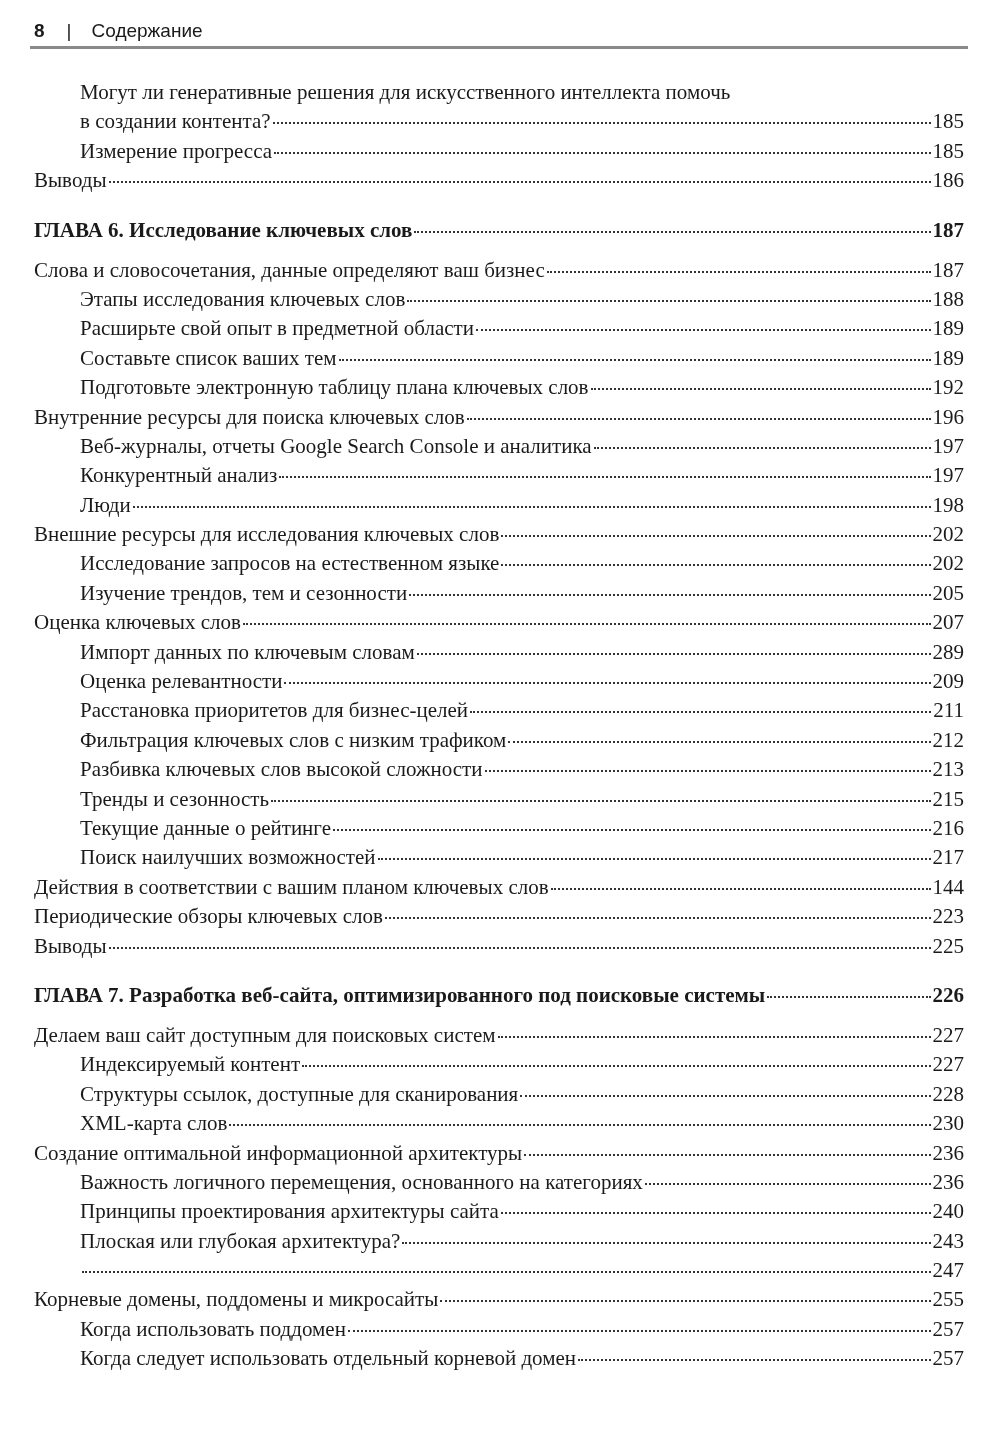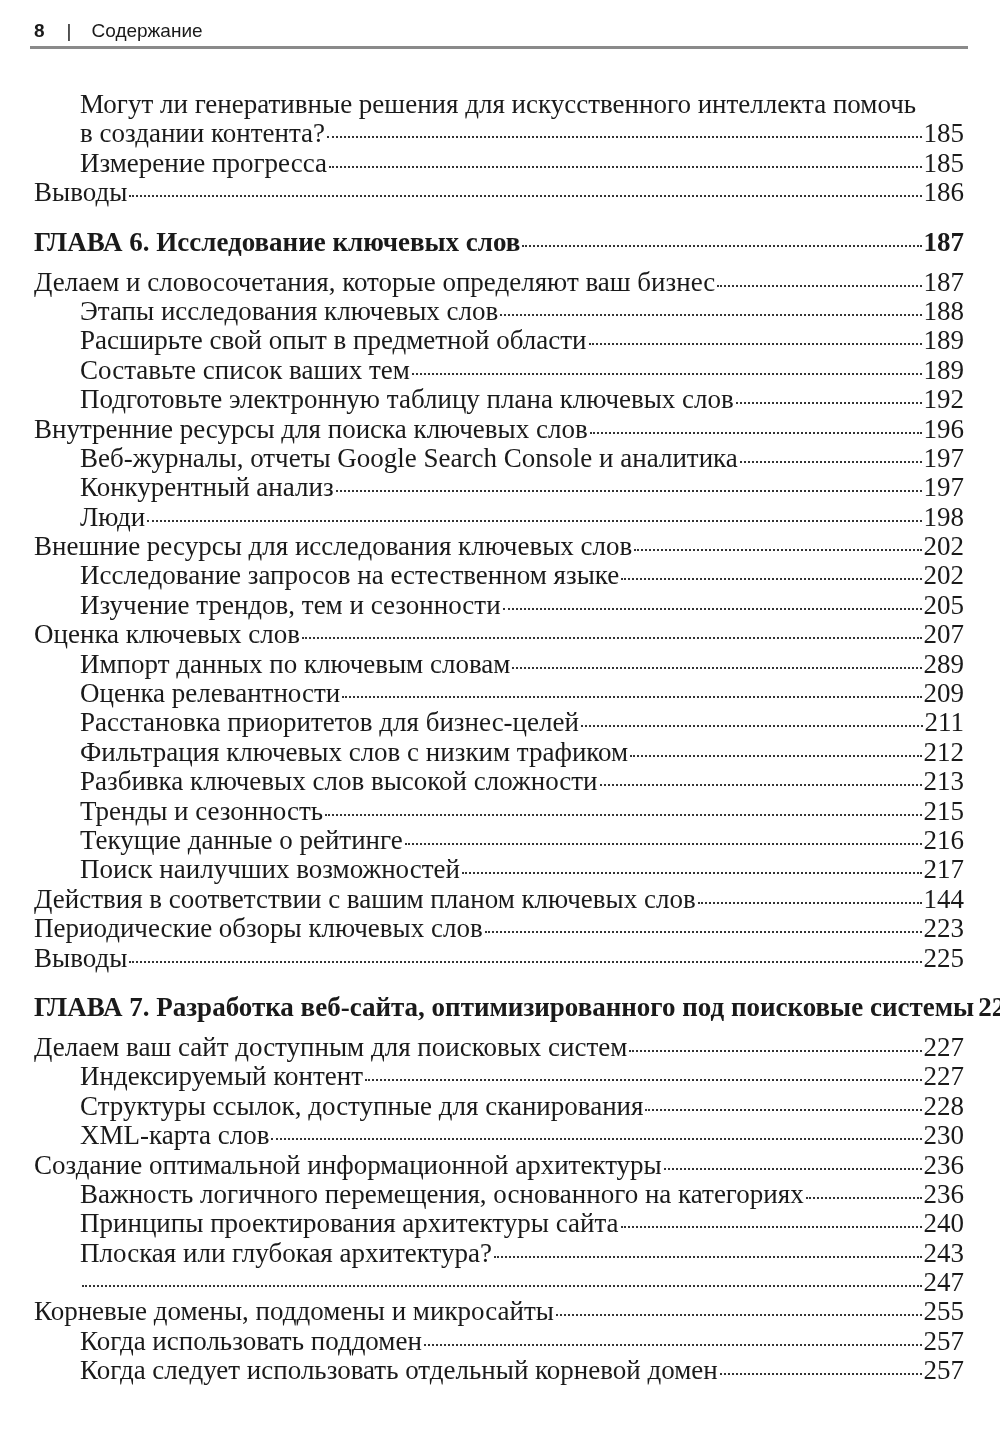--- a/index.html
+++ b/index.html
@@ -6,22 +6,22 @@
   body { width:1000px; height:1456px; position:relative; overflow:hidden; }
   .header {
     position:absolute; left:34px; top:20px; width:934px; height:26px;
     font-family:"Liberation Sans", sans-serif; font-size:19px; color:#1a1a1a;
     display:flex; align-items:baseline;
   }
   .header .num { font-weight:bold; }
   .header .sep { margin:0 20px 0 22px; }
   .rule { position:absolute; left:30px; top:46px; width:938px; height:3px; background:#8a8a8a; }
   .toc {
-    position:absolute; left:34px; top:89px; width:930px;
-    font-family:"Liberation Serif", serif; font-size:27px; color:#1a1a1a;
+    position:absolute; left:34px; top:80px; width:930px;
+    font-family:"Liberation Serif", serif; font-size:21px; color:#1a1a1a;
   }
   .row { display:flex; align-items:baseline; height:29.4px; white-space:nowrap; }
   .row.l2 { padding-left:46px; }
   .row .t { flex:0 0 auto; }
   .row .dots {
     flex:1 1 auto; overflow:hidden; margin:0 2px;
     border-bottom:2px dotted #333; height:0; transform:translateY(-4px);
   }
   .row .p { flex:0 0 auto; }
   .row.cont { height:29.4px; }
@@ -55,21 +55,21 @@
       <span class="t">Выводы</span>
       <span class="dots"></span>
       <span class="p">186</span>
     </div>
     <div class="row chapter">
       <span class="t">ГЛАВА 6. Исследование ключевых слов</span>
       <span class="dots"></span>
       <span class="p">187</span>
     </div>
     <div class="row l1">
-      <span class="t">Делаем и словосочетания, которые определяют ваш бизнес</span>
+      <span class="t">Слова и словосочетания, данные определяют ваш бизнес</span>
       <span class="dots"></span>
       <span class="p">187</span>
     </div>
     <div class="row l2">
       <span class="t">Этапы исследования ключевых слов</span>
       <span class="dots"></span>
       <span class="p">188</span>
     </div>
     <div class="row l2">
       <span class="t">Расширьте свой опыт в предметной области</span>

